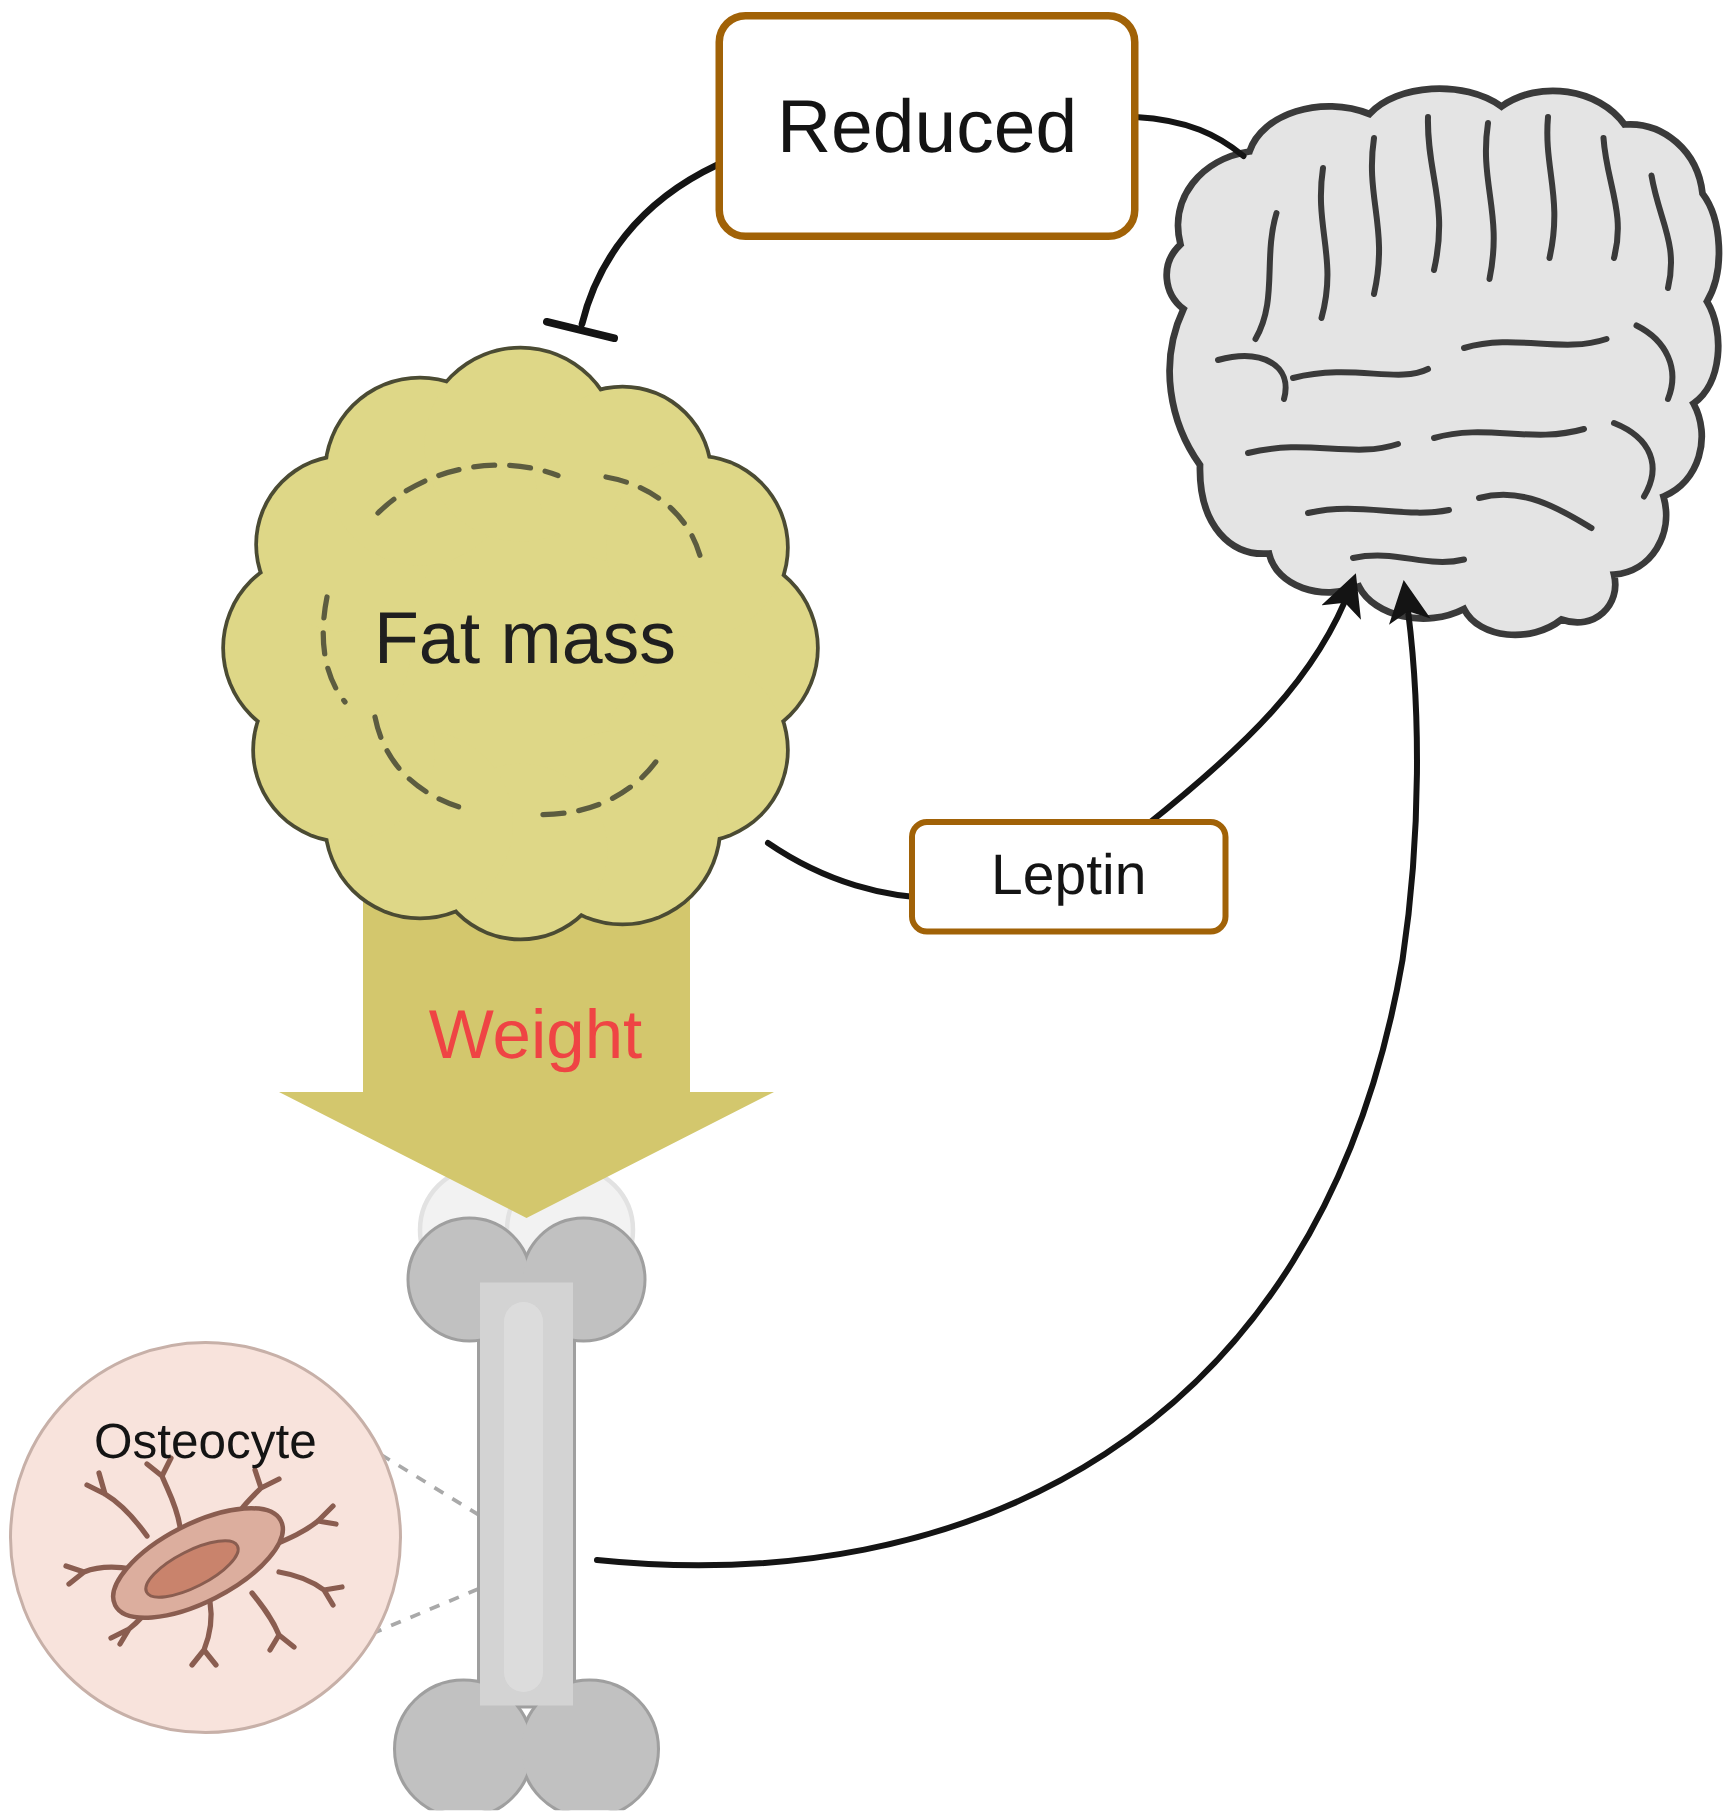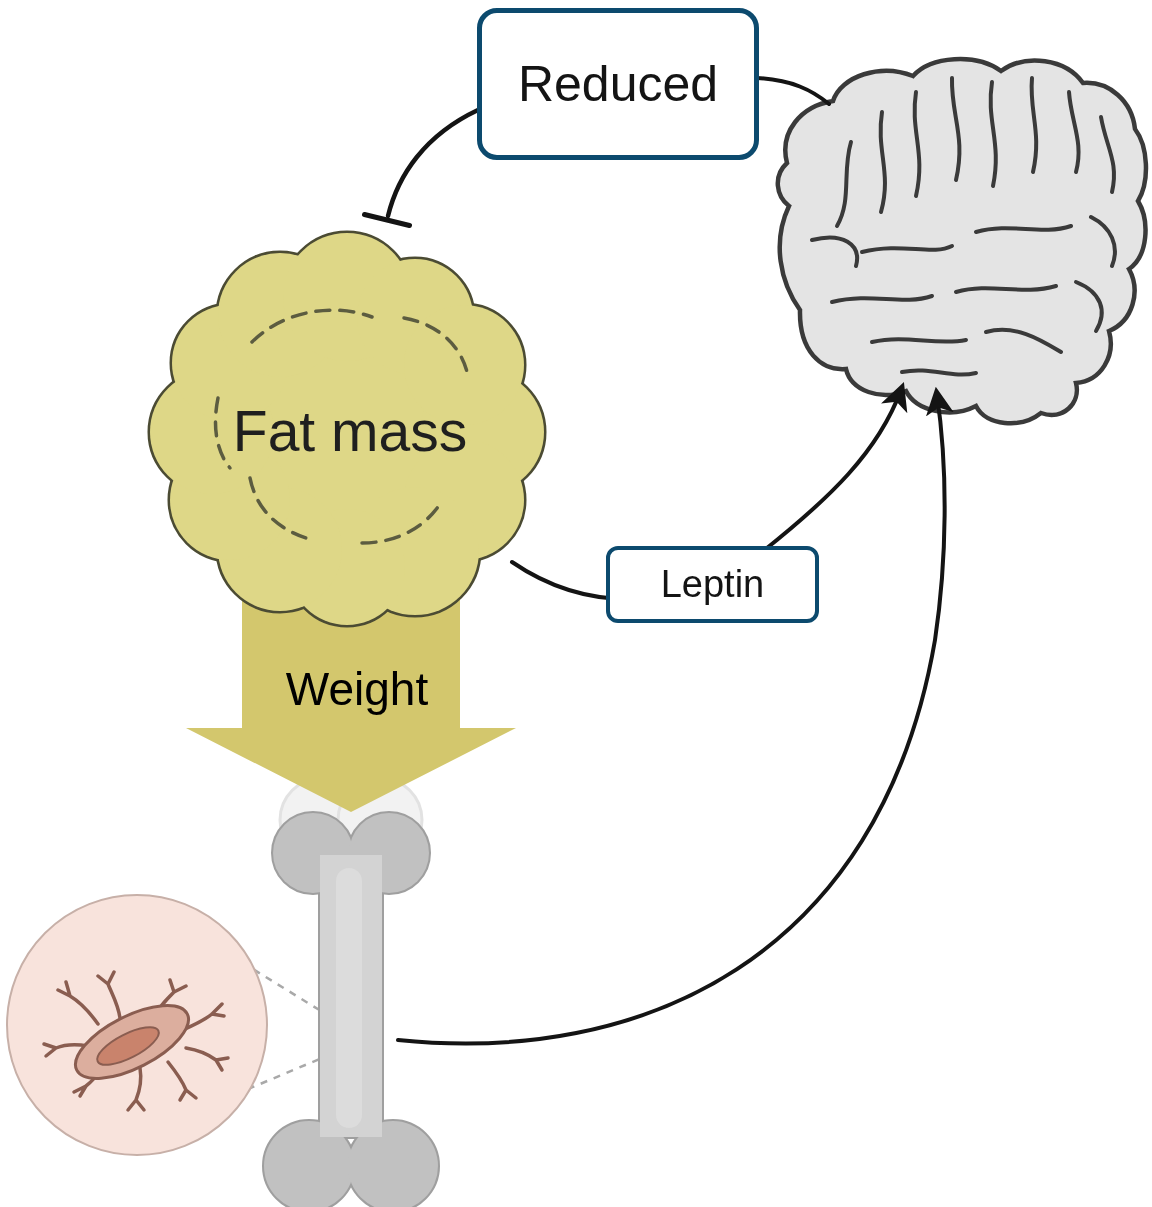--- a/index.html
+++ b/index.html
@@ -2,29 +2,29 @@
 <html><head>
 <meta charset="utf-8">
 <style>
   html,body{margin:0;padding:0;background:#fff;}
   .canvas{
     position:relative;width:1152px;height:1207px;background:#ffffff;
     font-family:"Liberation Sans",sans-serif;overflow:hidden;color:#141414;
   }
   svg.art{position:absolute;left:0;top:0;}
   .node-box{
-    position:absolute;background:#ffffff;border:5px solid #0c4a6e;border-radius:20px;
+    position:absolute;background:#ffffff;border:5px solid #a16207;border-radius:20px;
     display:flex;flex-direction:column;align-items:center;justify-content:center;
     text-align:center;color:#141414;box-sizing:border-box;
   }
   #rf-box{left:477px;top:8px;width:282px;height:152px;font-size:50px;line-height:1.12;}
   #leptin-box{left:606px;top:546px;width:213px;height:77px;font-size:38px;border-width:4px;border-radius:12px;}
   .lbl{position:absolute;text-align:center;color:#1f1f1f;}
-  #fat-label{left:150px;top:398px;width:400px;font-size:57px;}
-  #weight-label{left:257px;top:662px;width:200px;font-size:46px;color:#000000;}
+  #fat-label{left:150px;top:398px;width:400px;font-size:49px;}
+  #weight-label{left:257px;top:662px;width:200px;font-size:46px;color:#ef4444;}
   #osteo-label{left:27px;top:942px;width:220px;font-size:33px;color:#141414;}
 </style>
 </head>
 <body>
 
 <div class="canvas">
 
   <svg class="art" width="1152" height="1207" viewBox="0 0 1152 1207">
     <defs>
       <marker id="arrow" viewBox="0 0 10 10" refX="7" refY="5" markerWidth="7" markerHeight="7" orient="auto-start-reverse">
@@ -171,13 +171,14 @@
   <div class="node-box" id="rf-box">
     <span>Reduced</span>
   </div>
 
   <div class="node-box" id="leptin-box">
     <span>Leptin</span>
   </div>
 
   <div class="lbl" id="fat-label">Fat mass</div>
   <div class="lbl" id="weight-label">Weight</div>
+  <div class="lbl" id="osteo-label">Osteocyte</div>
 </div>
 
 </body></html>

